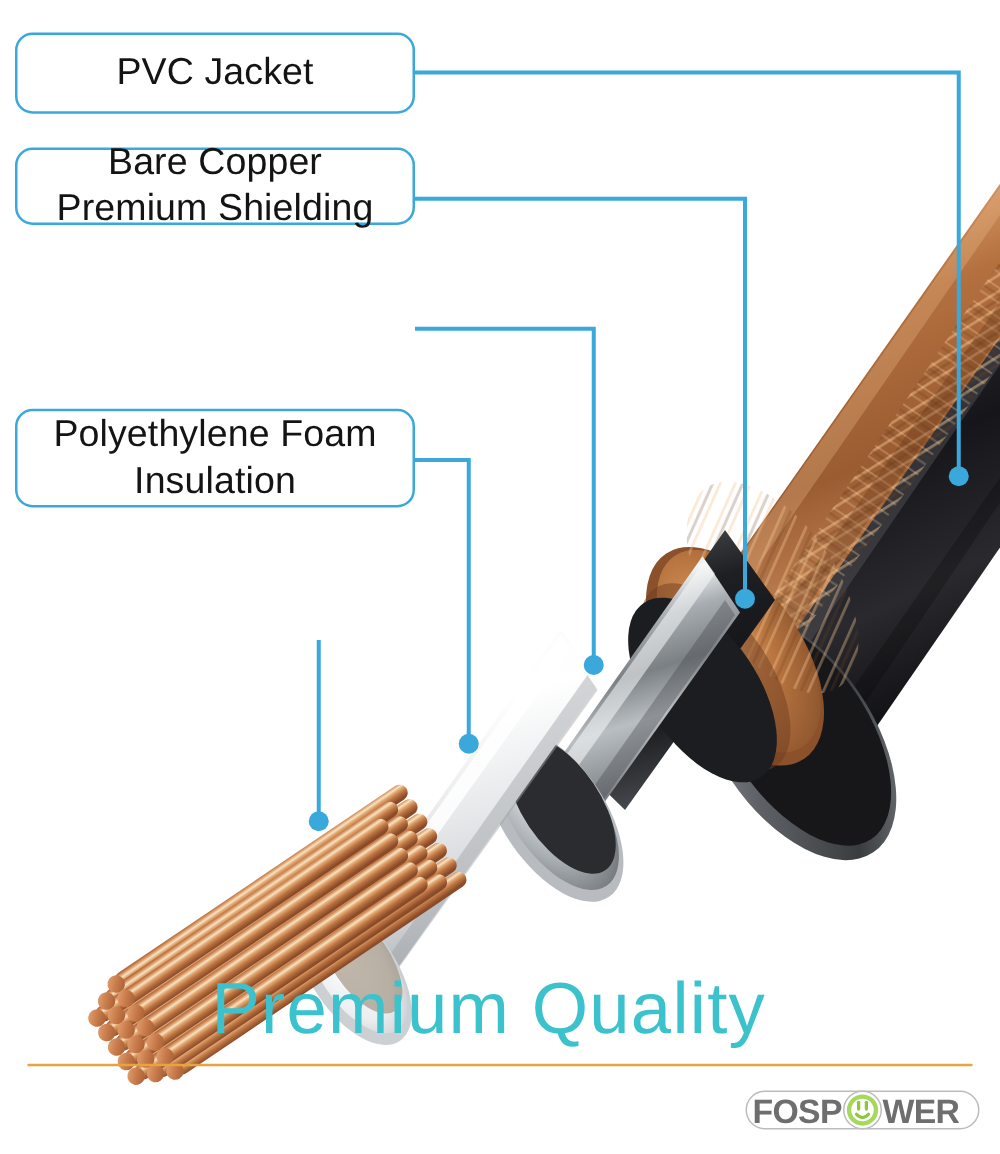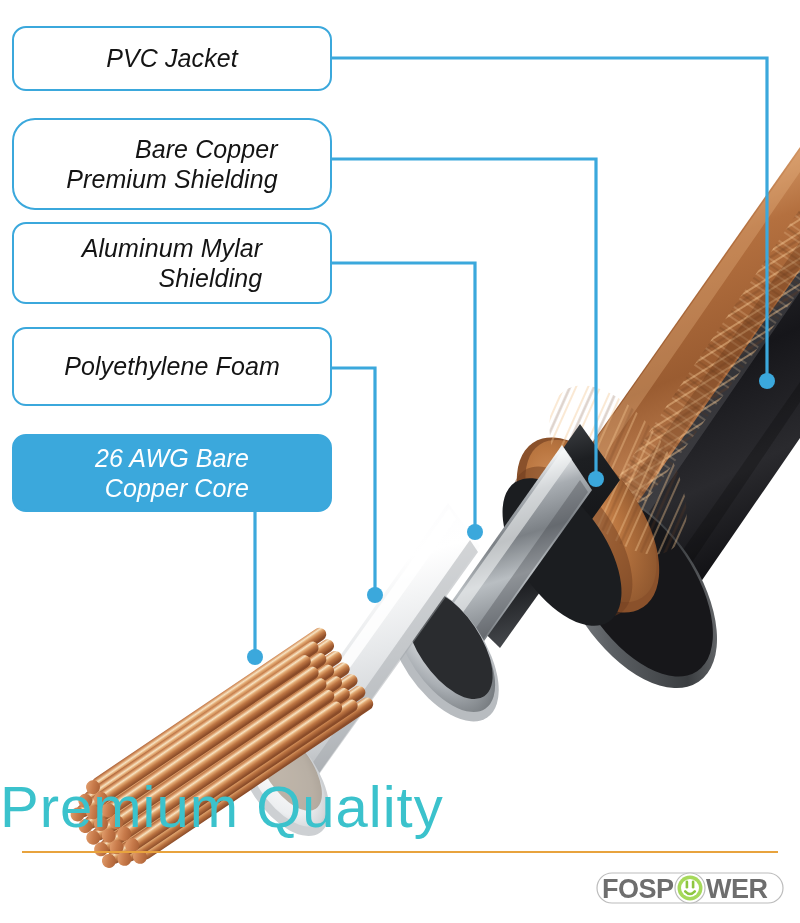--- a/index.html
+++ b/index.html
@@ -17,57 +17,57 @@
   
   .callout{
     position:absolute;
     box-sizing:border-box;
     border:2px solid #3BA8DC;
     border-radius:14px;
     background:#ffffff;
     display:flex;
     align-items:center;
     justify-content:center;
-    text-align:right;
+    text-align:center;
     color:#141414;
-    font-size:25px;
+    font-size:30px;
     line-height:1.22;
     letter-spacing:.1px;
     padding:4px 10px;
     z-index:40;
-    font-style:italic;
   }
   .callout.filled{
     background:#3BA8DC;
     border-color:#3BA8DC;
     color:#ffffff;
   }
   .callout span{display:block;}
   
   #box-pvc       { left:12px; top:26px;  width:320px; height:65px; }
-  #box-braid     { left:12px; top:118px; width:320px; height:92px;border-radius:23px; }
+  #box-braid     { left:12px; top:118px; width:320px; height:62px; }
   #box-mylar     { left:12px; top:222px; width:320px; height:82px; }
   #box-foam      { left:12px; top:327px; width:320px; height:79px; }
   #box-core      { left:12px; top:434px; width:320px; height:78px; }
 
   
   #leaders{
     position:absolute; left:0; top:0; width:800px; height:923px;
     z-index:35; pointer-events:none;
   }
   
   #cable{
     position:absolute; left:0; top:0; width:800px; height:923px;
     z-index:10;
   }
   
   #premium{
     position:absolute;
     left:0; right:0;
     top:773px;
+    text-align:center;
     color:#3BC2CC;
     font-size:58px;
     font-weight:300;
     letter-spacing:1px;
     z-index:50;
     padding-right:18px;
   }
   #rule{
     position:absolute;
     left:22px; top:851px; width:756px; height:0;
@@ -312,39 +312,28 @@
     </div>
   </div>
 
   <div class="callout" id="box-braid">
     <div>
       <span>Bare Copper</span>
       <span>Premium Shielding</span>
     </div>
   </div>
 
-  <div class="callout" id="box-mylar">
-    <div>
-      <span>Aluminum Mylar</span>
-      <span>Shielding</span>
-    </div>
-  </div>
 
   <div class="callout" id="box-foam">
     <div>
       <span>Polyethylene Foam</span>
+      <span>Insulation</span>
     </div>
   </div>
 
-  <div class="callout filled" id="box-core">
-    <div>
-      <span>26 AWG Bare</span>
-      <span>Copper Core</span>
-    </div>
-  </div>
 
   <div id="premium">Premium Quality</div>
   <div id="rule"></div>
 
   <svg id="logo" viewBox="0 0 192 44">
     <g>
 
       <rect x="3" y="7" width="186" height="30" rx="15" fill="#ffffff" stroke="#bcbcbc" stroke-width="1.2"></rect>
 
       <text x="8" y="32" font-family="'Liberation Sans', sans-serif" font-size="27" font-weight="bold" fill="#6E6E6E" letter-spacing="-0.5">FOSP</text>

